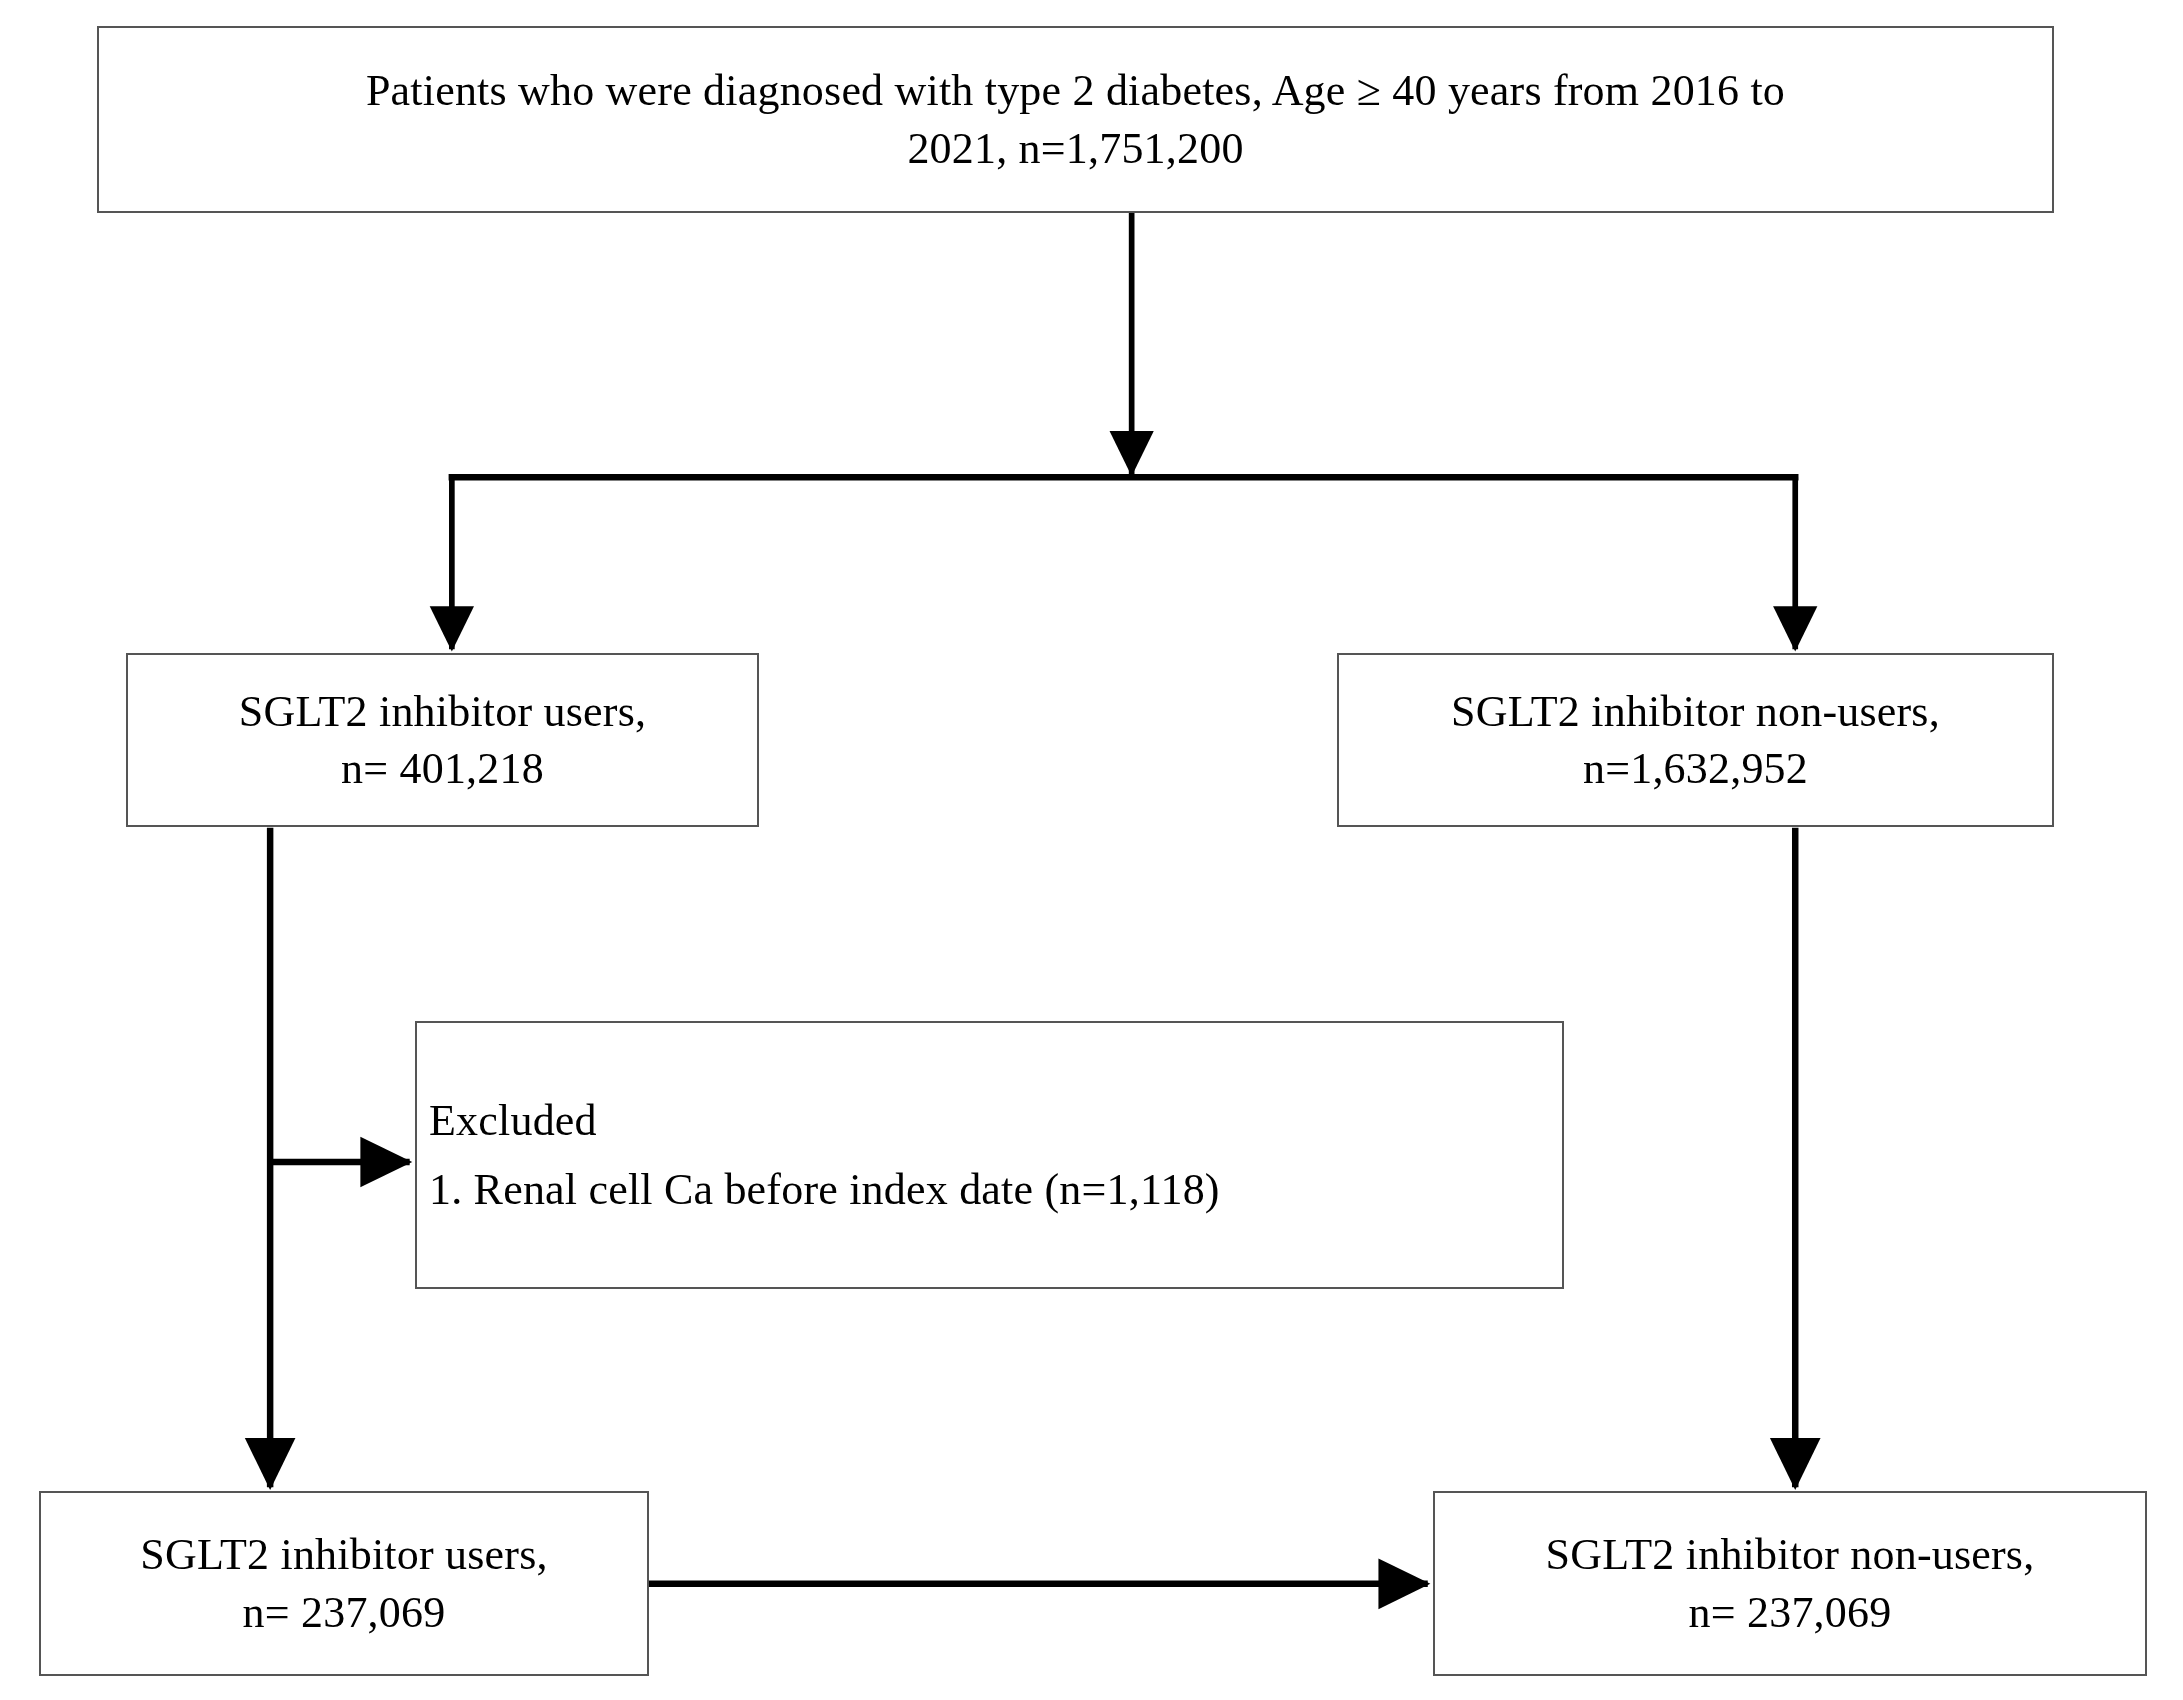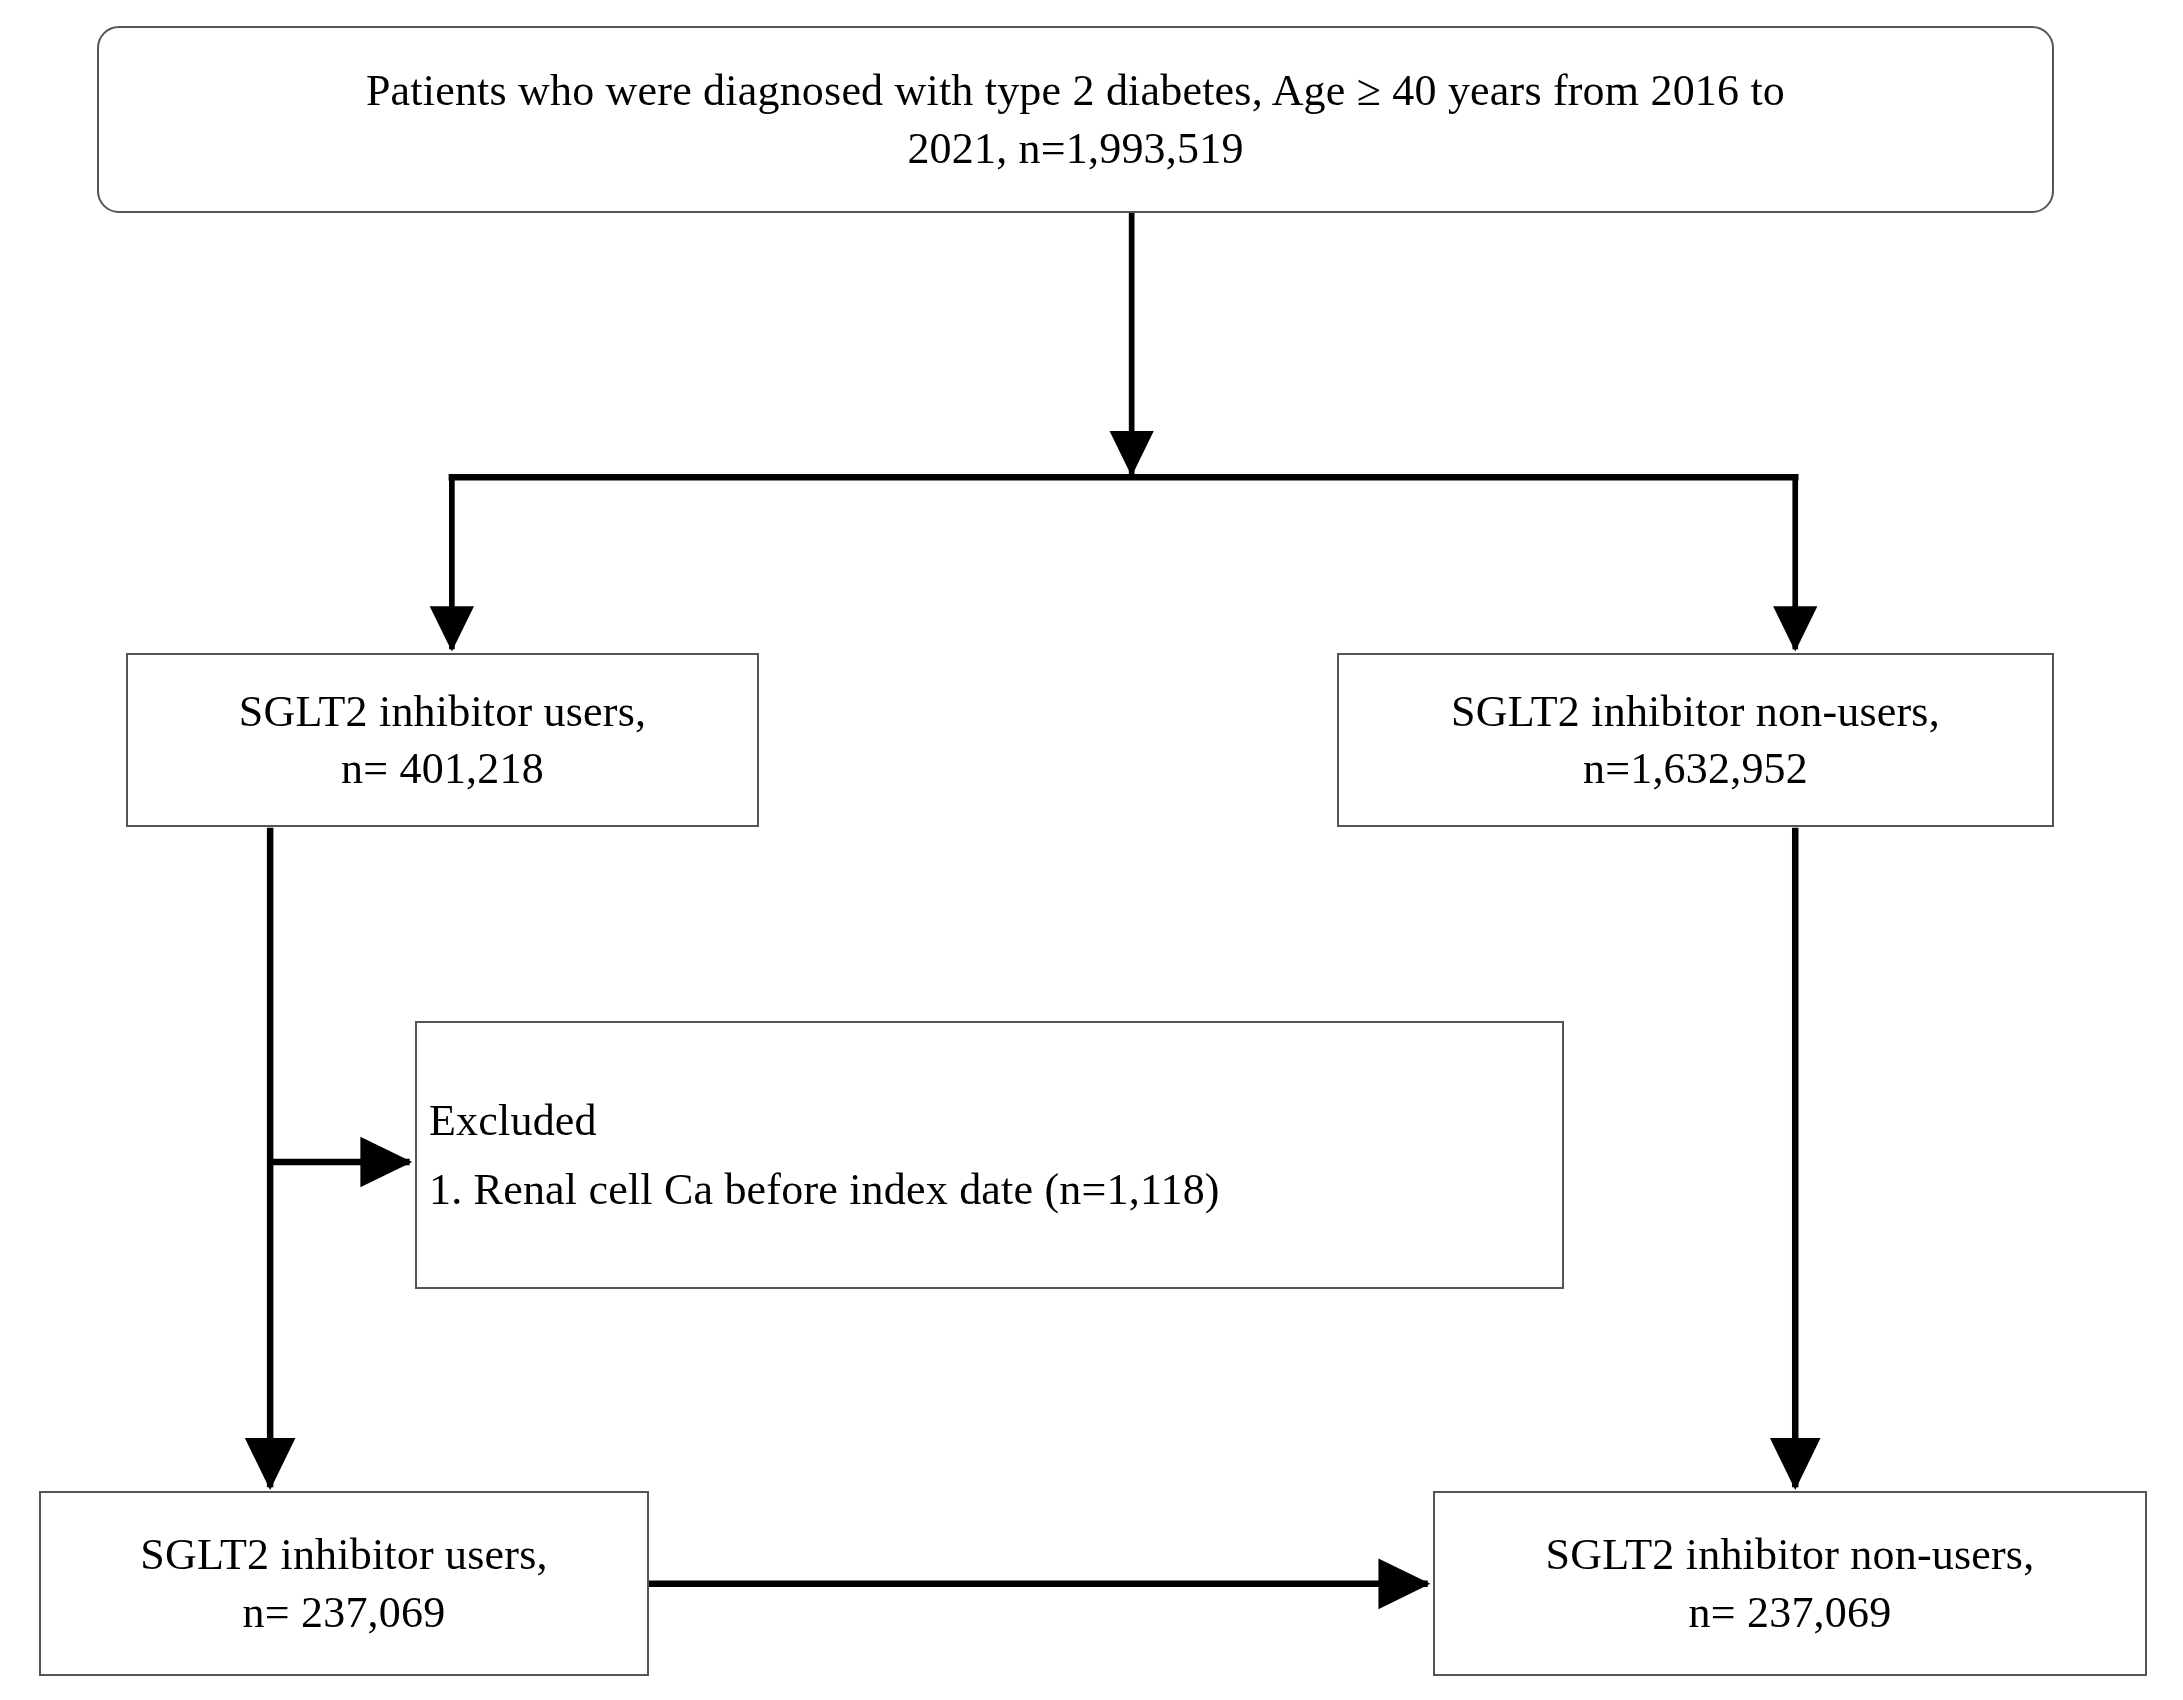--- a/index.html
+++ b/index.html
@@ -53,21 +53,20 @@
   svg.connectors {
     position: absolute;
     left: 0;
     top: 0;
     width: 2183px;
     height: 1701px;
     pointer-events: none;
   }
   .title-pad {
     padding: 0 24px;
-    border-radius: 22px;
   }
 </style>
 </head>
 <body>
 
 <div id="canvas">
 
   <svg class="connectors" viewBox="0 0 2691 2096">
     <defs>
       <marker id="arrowhead" markerWidth="9" markerHeight="9" refX="7.6" refY="4.5" orient="auto" markerUnits="strokeWidth">
@@ -87,21 +86,21 @@
 
     <line x1="333" y1="1432" x2="505" y2="1432" stroke="#000000" stroke-width="8" marker-end="url(#arrowhead)"></line>
 
     <line x1="2213" y1="1020" x2="2213" y2="1833" stroke="#000000" stroke-width="8" marker-end="url(#arrowhead)"></line>
 
     <line x1="800" y1="1952" x2="1760" y2="1952" stroke="#000000" stroke-width="8" marker-end="url(#arrowhead)"></line>
   </svg>
 
   <div class="node title-pad" style="left:97px; top:26px; width:1957px; height:187px;">
     <span class="line">Patients who were diagnosed with type 2 diabetes, Age ≥ 40 years from 2016 to</span>
-    <span class="line">2021, n=1,993,519</span>
+    <span class="line">2021, n=1,751,200</span>
   </div>
 
   <div class="node" style="left:126px; top:653px; width:633px; height:174px;">
     <span class="line">SGLT2 inhibitor users,</span>
     <span class="line">n= 401,218</span>
   </div>
 
   <div class="node" style="left:1337px; top:653px; width:717px; height:174px;">
     <span class="line">SGLT2 inhibitor non-users,</span>
     <span class="line">n=1,632,952</span>

